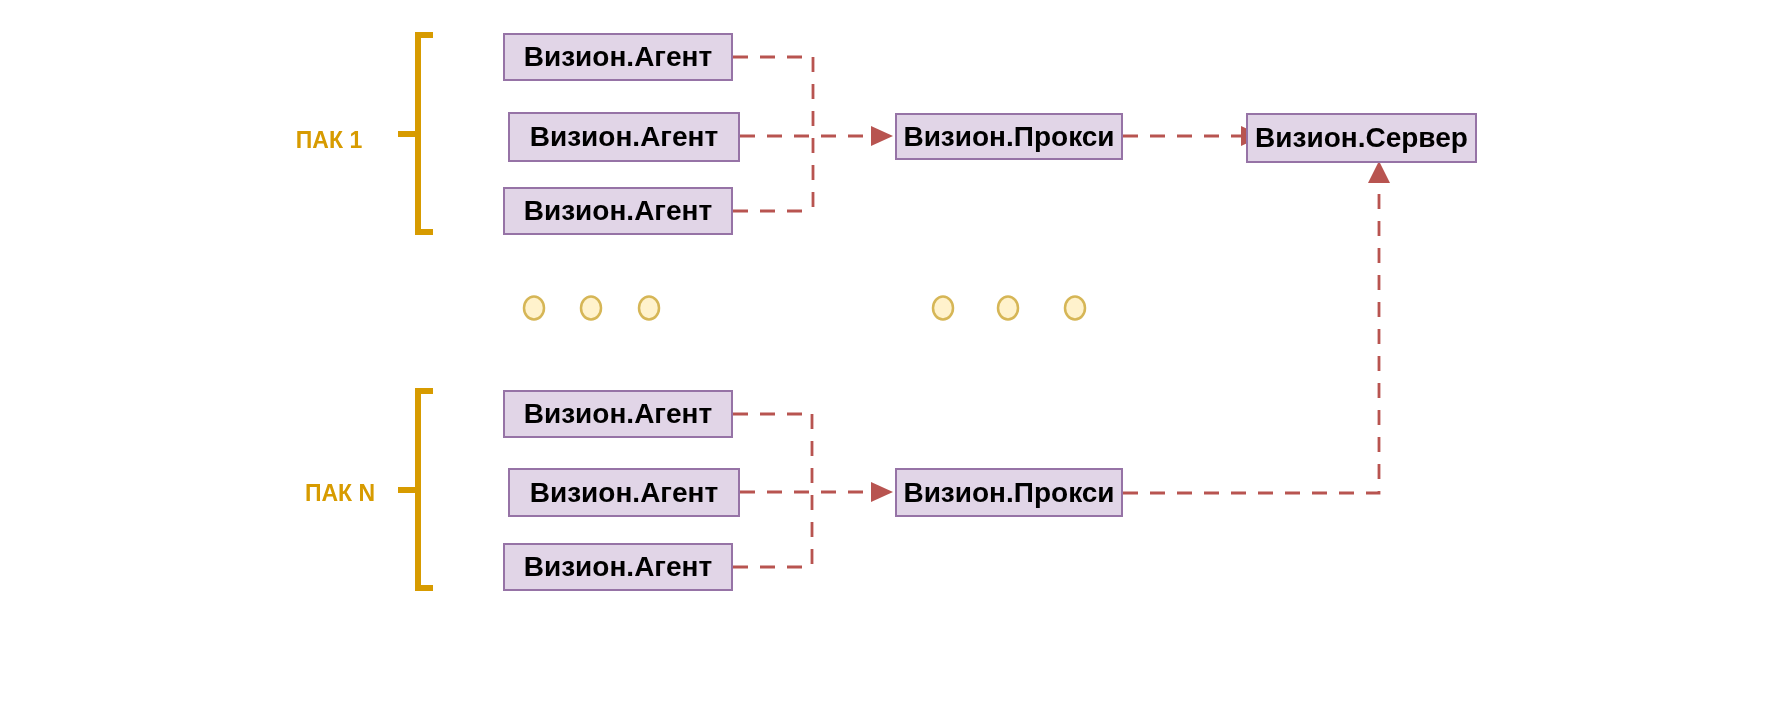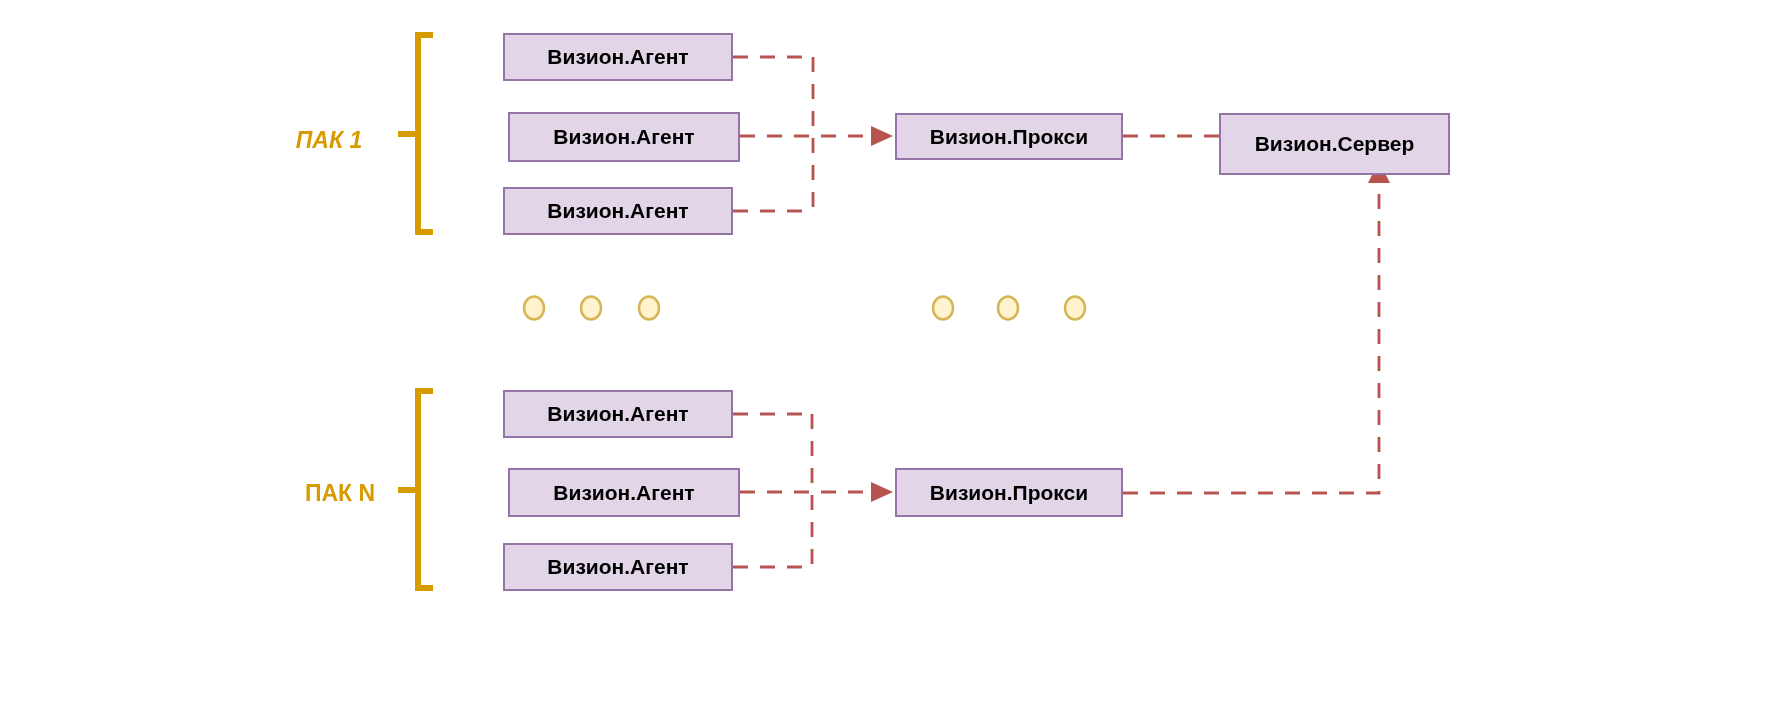--- a/index.html
+++ b/index.html
@@ -24,21 +24,21 @@
     width: 1770px;
     height: 714px;
   }
   .node {
     position: absolute;
     box-sizing: border-box;
     background: var(--node-fill, #e1d5e7);
     border: 2px solid var(--node-border, #9673a6);
     color: var(--node-text, #000000);
     font-weight: 700;
-    font-size: 21px;
+    font-size: 28px;
     display: flex;
     align-items: center;
     justify-content: center;
     white-space: nowrap;
   }
   .group-label {
     position: absolute;
     color: var(--bracket-gold, #d79b00);
     font-weight: 700;
     font-size: 23px;
@@ -101,28 +101,28 @@
 
     <ellipse class="dot" cx="534" cy="308" rx="10" ry="11.5"></ellipse>
     <ellipse class="dot" cx="591" cy="308" rx="10" ry="11.5"></ellipse>
     <ellipse class="dot" cx="649" cy="308" rx="10" ry="11.5"></ellipse>
 
     <ellipse class="dot" cx="943" cy="308" rx="10" ry="11.5"></ellipse>
     <ellipse class="dot" cx="1008" cy="308" rx="10" ry="11.5"></ellipse>
     <ellipse class="dot" cx="1075" cy="308" rx="10" ry="11.5"></ellipse>
   </svg>
 
-  <div class="group-label" style="left:283px; top:122px; width:92px; height:36px;font-style:italic;">ПАК 1</div>
+  <div class="group-label" style="left:283px; top:122px; width:92px; height:36px;">ПАК 1</div>
   <div class="group-label" style="left:294px; top:475px; width:92px; height:36px;">ПАК N</div>
 
   <div class="node" style="left:503px; top:33px; width:230px; height:48px;">Визион.Агент</div>
   <div class="node" style="left:508px; top:112px; width:232px; height:50px;">Визион.Агент</div>
   <div class="node" style="left:503px; top:187px; width:230px; height:48px;">Визион.Агент</div>
   <div class="node" style="left:895px; top:113px; width:228px; height:47px;">Визион.Прокси</div>
 
-  <div class="node" style="left:1219px; top:113px; width:231px; height:62px;">Визион.Сервер</div>
+  <div class="node" style="left:1246px; top:113px; width:231px; height:50px;">Визион.Сервер</div>
 
   <div class="node" style="left:503px; top:390px; width:230px; height:48px;">Визион.Агент</div>
   <div class="node" style="left:508px; top:468px; width:232px; height:49px;">Визион.Агент</div>
   <div class="node" style="left:503px; top:543px; width:230px; height:48px;">Визион.Агент</div>
   <div class="node" style="left:895px; top:468px; width:228px; height:49px;">Визион.Прокси</div>
 
 </div>
 
 </body></html>

